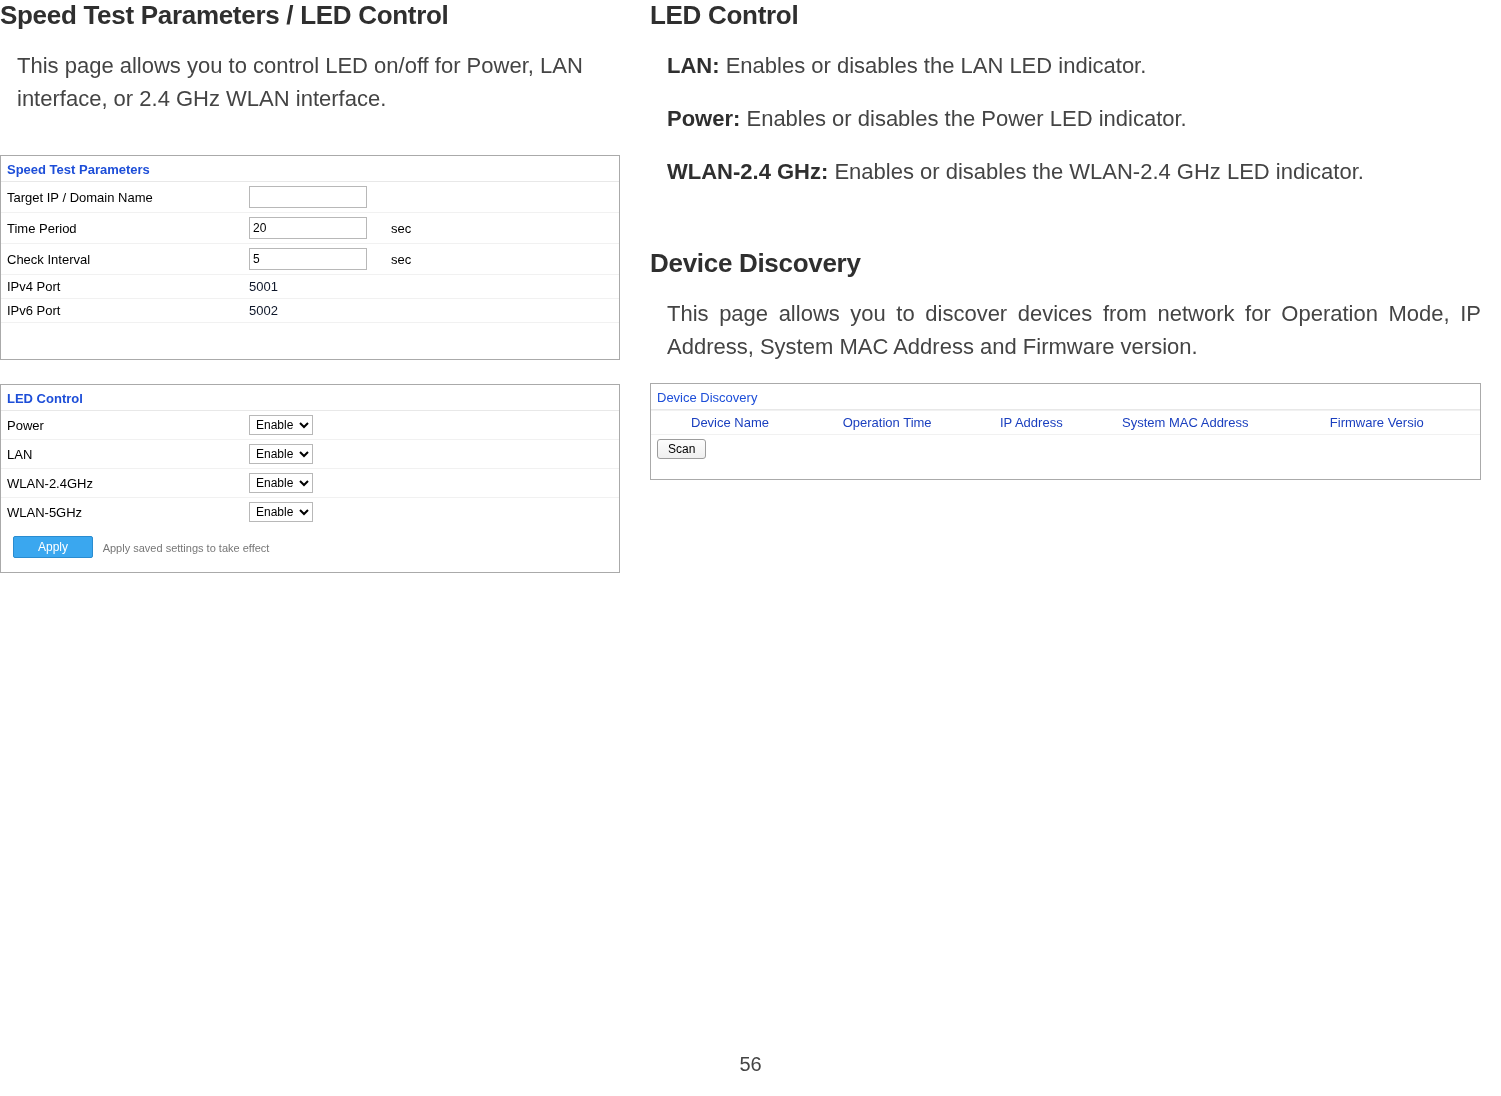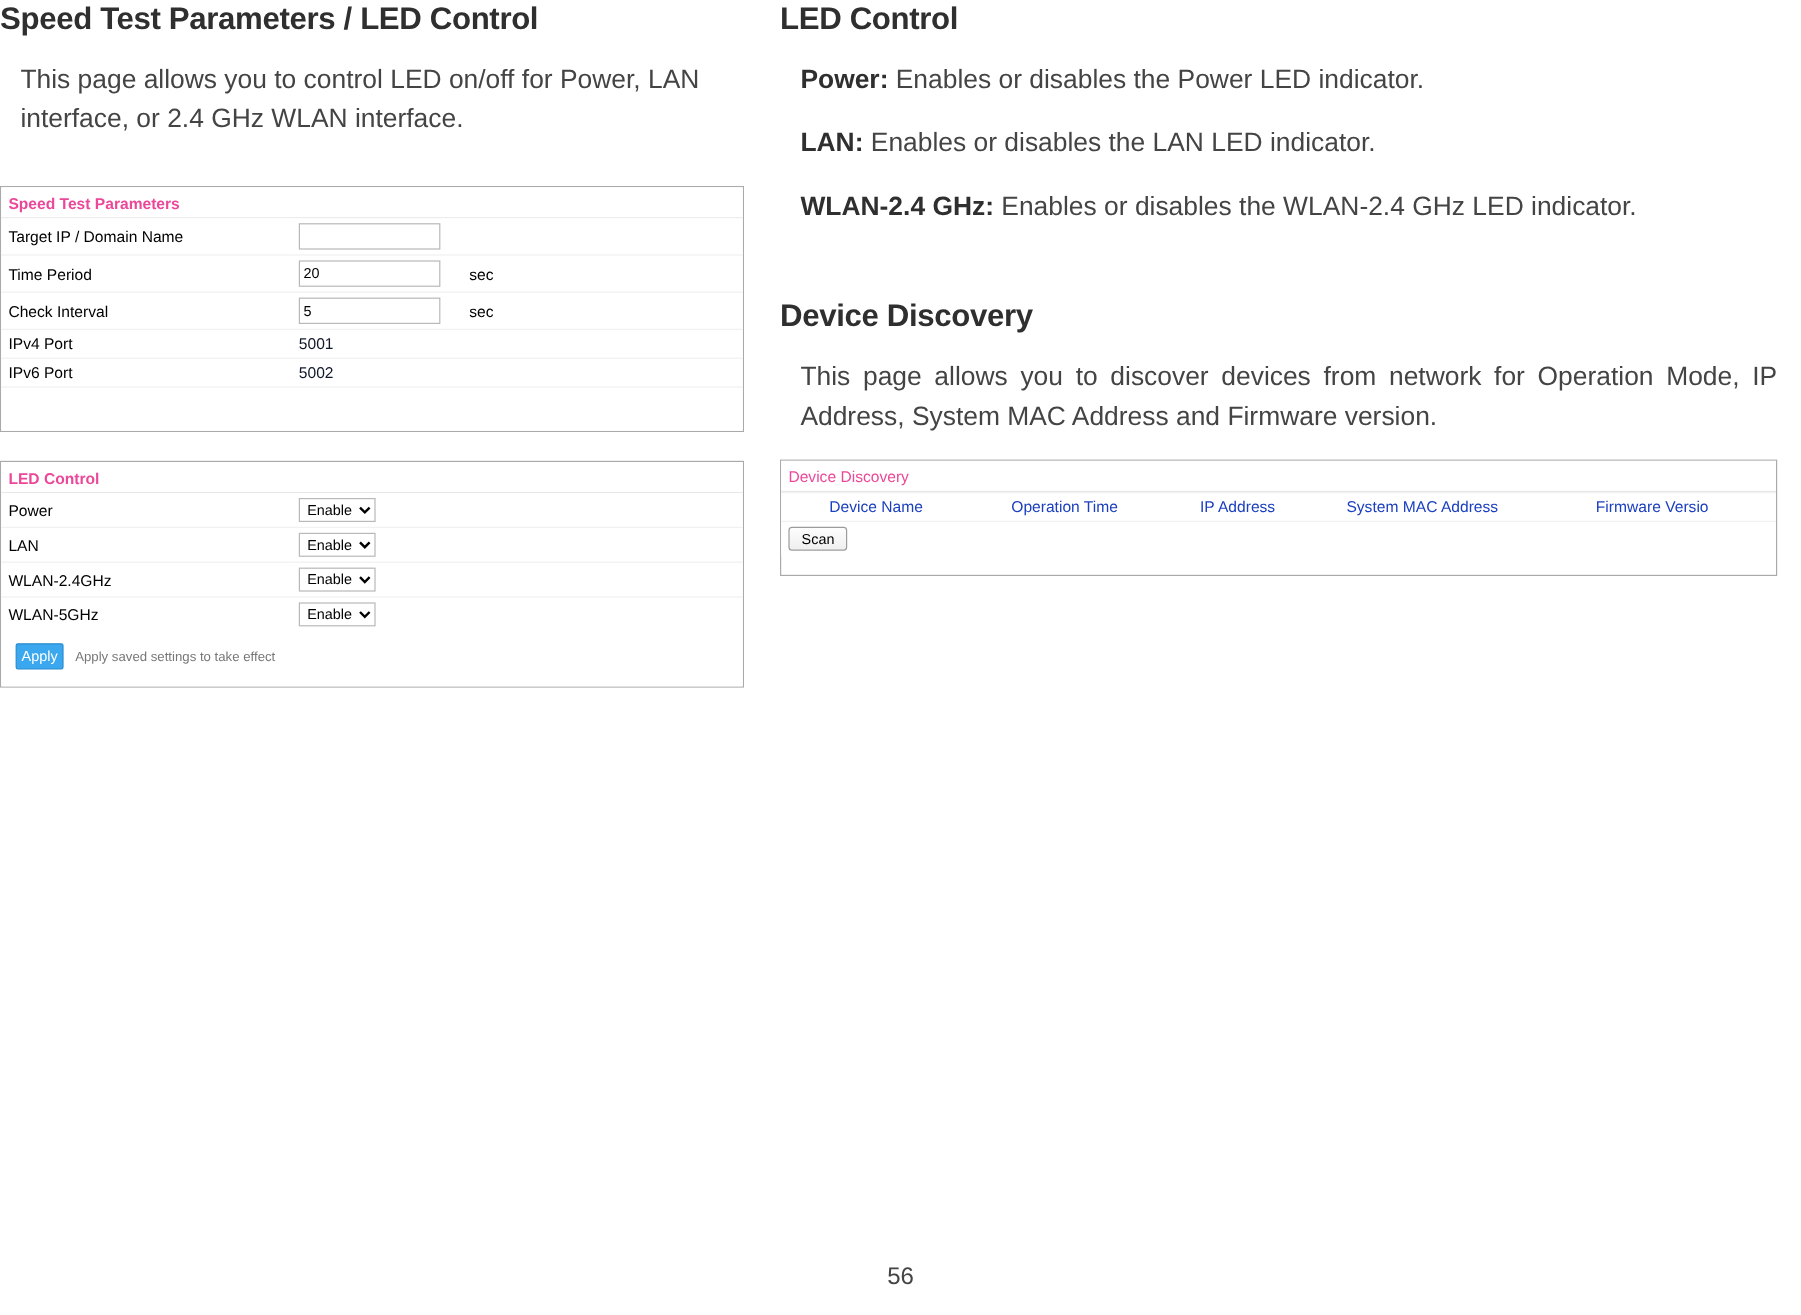--- a/index.html
+++ b/index.html
@@ -54,21 +54,21 @@
     font-size: 13px;
     color: #000;
   }
   .panel-title {
     font-family: Arial, sans-serif;
     font-size: 13px;
     font-weight: 700;
     padding: 6px 6px 4px 6px;
     border-bottom: 1px solid #e8e8e8;
     background: #fff;
-    color: #ec4899;
+    color: #1d4ed8;
   }
   table.form { width: 100%; border-collapse: collapse; }
   table.form td {
     border-top: 1px solid #f1f1f1;
     padding: 4px 6px;
     vertical-align: middle;
     font-size: 13px;
     color: #000;
     background: #fff;
   }
@@ -115,21 +115,21 @@
     height: 20px;
     padding: 0 2px;
   }
   .apply-btn {
     display: inline-block;
     background: #3aa7ef;
     color: #fff;
     font-size: 12px;
     border: 1px solid #2a8cd0;
     border-radius: 2px;
-    padding: 3px 4px;
+    padding: 3px 24px;
     margin: 6px 6px 10px 6px;
   }
   .apply-note { font-size: 11px; color: #777; vertical-align: middle; }
   .apply-row { padding: 0 0 120px 0; } 
 
   
   .dd-head th {
     color: #1a3fbf;
     font-weight: 400;
     font-size: 13px;
@@ -227,24 +227,24 @@
         </tr>
       </tbody>
         </table>
     </div>
   </div>
 
   <div class="col col-right">
     <h2 class="section-title">LED Control</h2>
 
     <p class="body-text">
-      <span class="bold">Power:</span><span> Enables or disables the Power LED indicator.</span>
+      <span class="bold">LAN:</span><span> Enables or disables the LAN LED indicator.</span>
     </p>
     <p class="body-text">
-      <span class="bold">LAN:</span><span> Enables or disables the LAN LED indicator.</span>
+      <span class="bold">Power:</span><span> Enables or disables the Power LED indicator.</span>
     </p>
     <p class="body-text">
       <span class="bold">WLAN-2.4 GHz:</span><span> Enables or disables the WLAN-2.4 GHz LED indicator.</span>
     </p>
 
     <div style="height:40px;"></div>
 
     <h2 class="section-title">Device Discovery</h2>
     <p class="body-text justify">This page allows you to discover devices from network for Operation Mode, IP Address, System MAC Address and Firmware version.</p>
 

